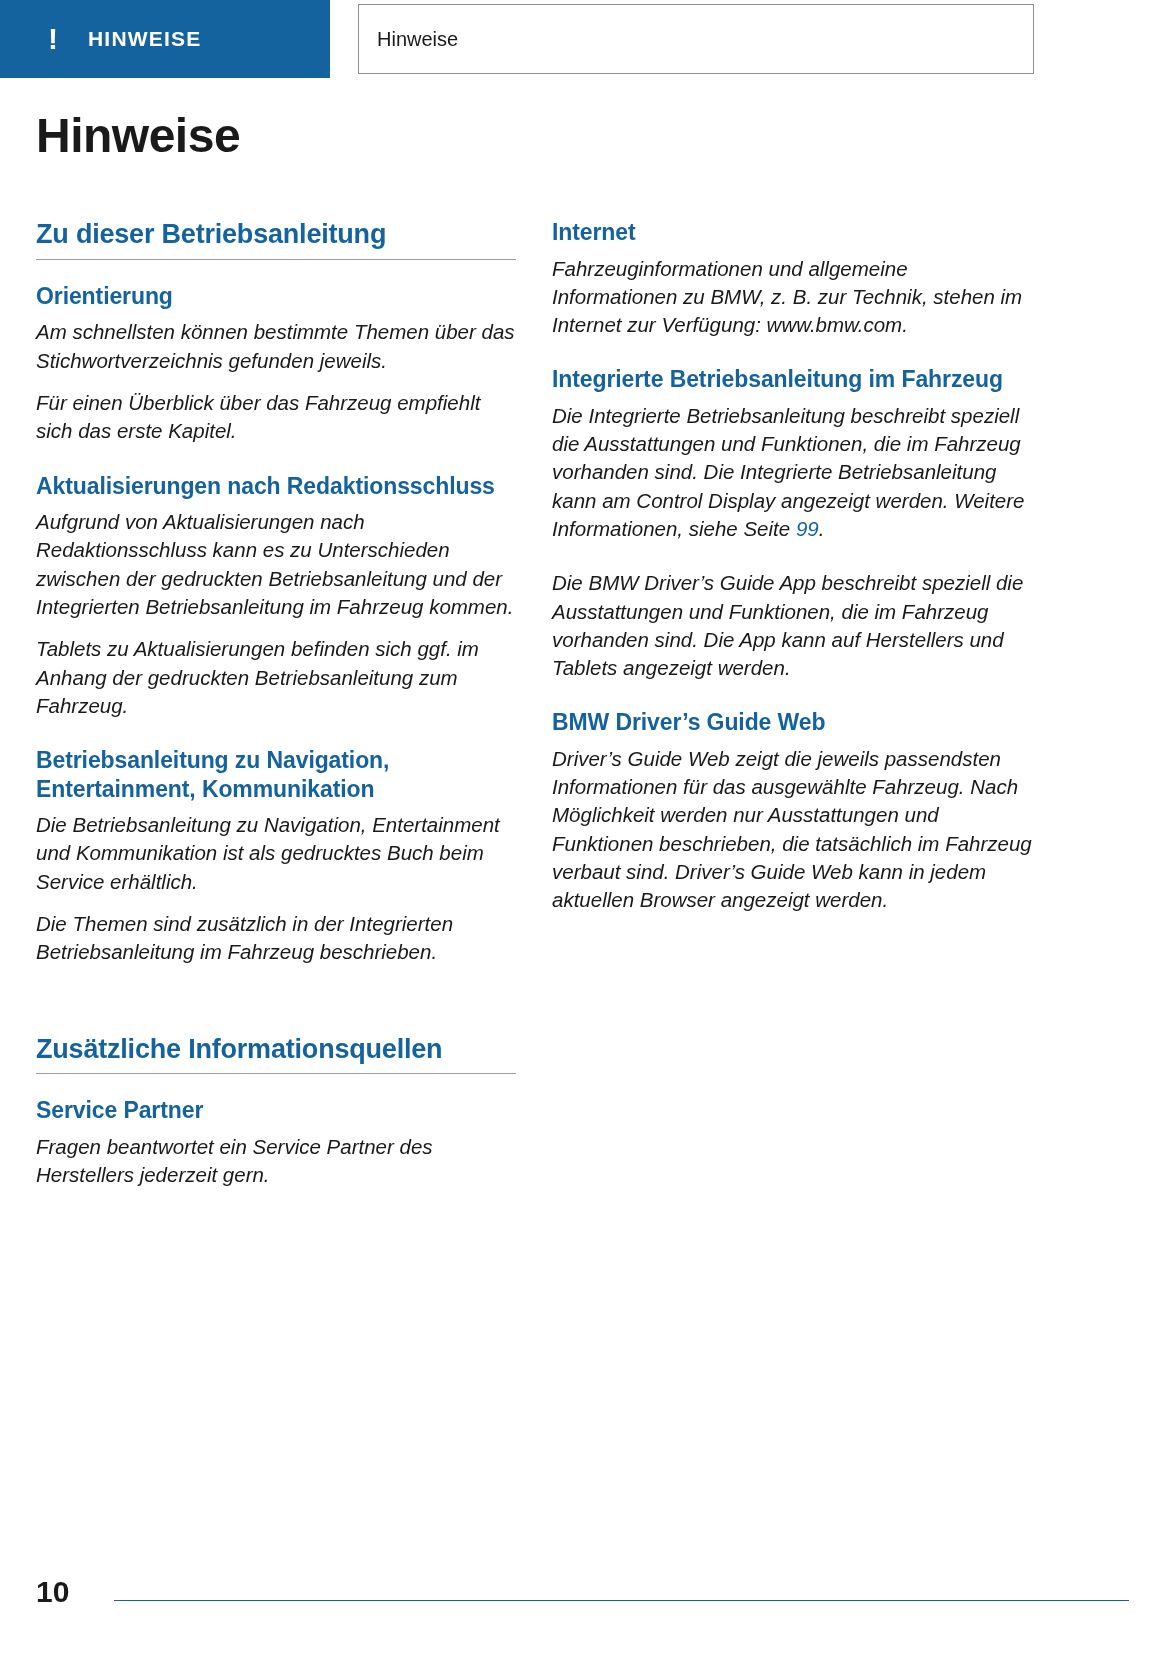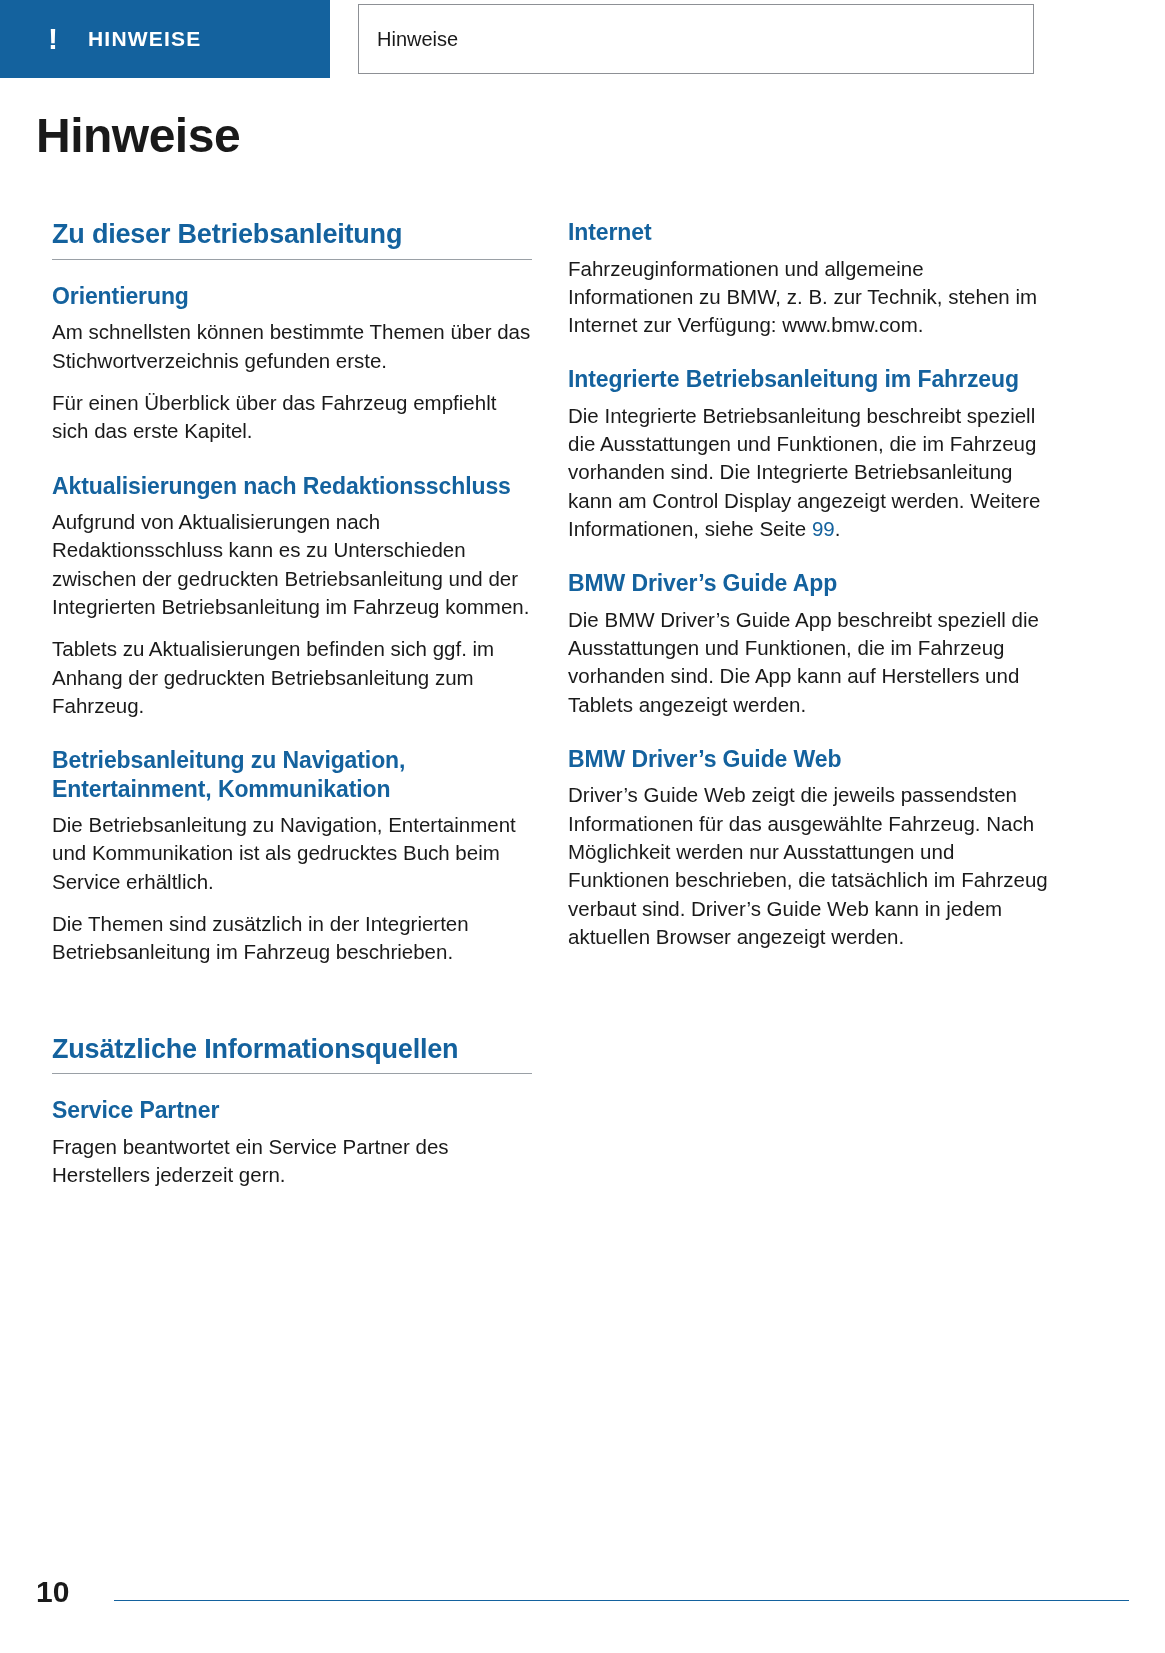--- a/index.html
+++ b/index.html
@@ -74,21 +74,20 @@
     font-size: 48px;
     font-weight: bold;
     color: #1a1a1a;
     letter-spacing: -0.5px;
   }
 
   
   .col {
     position: absolute;
     width: 480px;
-    margin-left: 16px;
   }
   .col-left { left: 36px; top: 218px; }
   .col-right { left: 552px; top: 218px; }
 
   h2.sect {
     font-size: 27px;
     font-weight: bold;
     color: #14629e;
     margin: 0 0 6px 0;
     line-height: 1.22;
@@ -105,20 +104,21 @@
     color: #14629e;
     margin: 0 0 8px 0;
     line-height: 1.24;
     letter-spacing: -0.1px;
   }
   p.body {
     font-size: 20.5px;
     line-height: 1.38;
     margin: 0 0 14px 0;
     color: #1a1a1a;
+    font-style: italic;
   }
   p.body:last-child { margin-bottom: 0; }
   .pageref {
     color: #14629e;
   }
   .block { margin-bottom: 26px; }
 
   
   .footer {
     position: absolute;
@@ -159,21 +159,21 @@
 
 <div class="page-title">Hinweise</div>
 
 <div class="col col-left">
 
   <h2 class="sect">Zu dieser Betriebsanleitung</h2>
   <hr class="rule">
 
   <div class="block">
     <h3 class="sub">Orientierung</h3>
-    <p class="body">Am schnellsten können bestimmte Themen über das Stichwortverzeichnis gefunden erste.</p>
+    <p class="body">Am schnellsten können bestimmte Themen über das Stichwortverzeichnis gefunden jeweils.</p>
     <p class="body">Für einen Überblick über das Fahrzeug empfiehlt sich das erste Kapitel.</p>
   </div>
 
   <div class="block">
     <h3 class="sub">Aktualisierungen nach Redaktionsschluss</h3>
     <p class="body">Aufgrund von Aktualisierungen nach Redaktionsschluss kann es zu Unterschieden zwischen der gedruckten Betriebsanleitung und der Integrierten Betriebsanleitung im Fahrzeug kommen.</p>
     <p class="body">Tablets zu Aktualisierungen befinden sich ggf. im Anhang der gedruckten Betriebsanleitung zum Fahrzeug.</p>
   </div>
 
   <div class="block">
@@ -199,21 +199,20 @@
     <h3 class="sub">Internet</h3>
     <p class="body">Fahrzeuginformationen und allgemeine Informationen zu BMW, z. B. zur Technik, stehen im Internet zur Verfügung: www.bmw.com.</p>
   </div>
 
   <div class="block">
     <h3 class="sub">Integrierte Betriebsanleitung im Fahrzeug</h3>
     <p class="body"><span>Die Integrierte Betriebsanleitung beschreibt speziell die Ausstattungen und Funktionen, die im Fahrzeug vorhanden sind. Die Integrierte Betriebsanleitung kann am Control Display angezeigt werden. Weitere Informationen, siehe Seite </span><span class="pageref">99</span><span>.</span></p>
   </div>
 
   <div class="block">
-    <h3 class="sub">BMW Driver’s Guide App</h3>
     <p class="body">Die BMW Driver’s Guide App beschreibt speziell die Ausstattungen und Funktionen, die im Fahrzeug vorhanden sind. Die App kann auf Herstellers und Tablets angezeigt werden.</p>
   </div>
 
   <div class="block">
     <h3 class="sub">BMW Driver’s Guide Web</h3>
     <p class="body">Driver’s Guide Web zeigt die jeweils passendsten Informationen für das ausgewählte Fahrzeug. Nach Möglichkeit werden nur Ausstattungen und Funktionen beschrieben, die tatsächlich im Fahrzeug verbaut sind. Driver’s Guide Web kann in jedem aktuellen Browser angezeigt werden.</p>
   </div>
 </div>
 
 <div class="footer">

